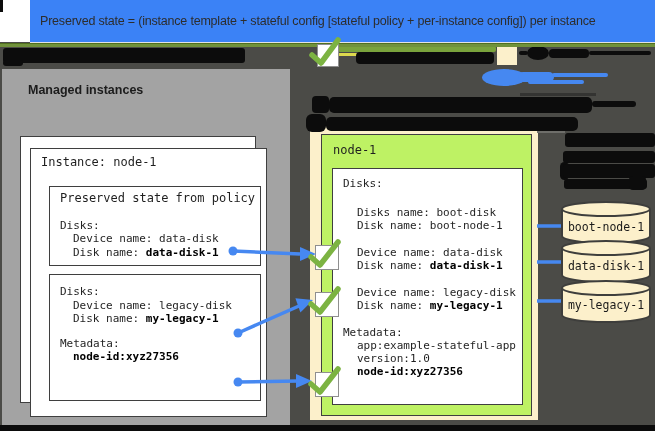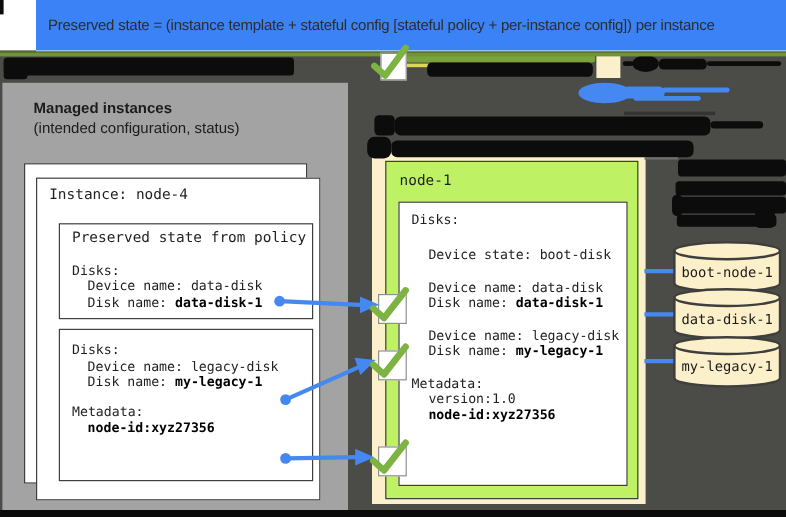--- a/index.html
+++ b/index.html
@@ -91,25 +91,24 @@
   <div class="r" style="left:565px;top:133px;width:90px;height:14px;border-radius:3px;"></div>
   <div class="r" style="left:563px;top:151px;width:92px;height:12px;border-radius:3px;"></div>
   <div class="r" style="left:560px;top:162px;width:9px;height:18px;border-radius:5px;"></div>
   <div class="r" style="left:563px;top:164px;width:92px;height:14px;border-radius:3px;"></div>
   <div class="r" style="left:564px;top:179px;width:83px;height:10px;border-radius:3px;"></div>
   <div class="r" style="left:629px;top:176px;width:17px;height:14px;border-radius:4px;"></div>
 
   <div class="panel-left">
     <div class="lp-head">
       <div class="b">Managed instances</div>
-      <div>(intended configuration, status)</div>
     </div>
     <div class="paper back"></div>
     <div class="paper front">
-      <div class="inst-label mono">Instance: node-4</div>
+      <div class="inst-label mono">Instance: node-1</div>
 
       <div class="inner-box box1 mono">
         <div class="pl10" style="padding-top:5px;">
           <div class="ttl" style="margin-bottom:13px;">Preserved state from policy</div>
           <div>Disks:</div>
           <div class="ind">Device name: data-disk</div>
           <div class="ind"><span>Disk name: </span><span class="bold-val">data-disk-1</span></div>
         </div>
       </div>
 
@@ -126,35 +125,37 @@
   </div>
 
   <div class="panel-right">
     <div class="node-box">
       <div class="node-label mono">node-1</div>
       <div class="white-box mono">
         <div class="wb-inner">
           <div>Disks:</div>
 
           <div class="grp1">
-            <div class="ind14">Device state: boot-disk</div>
+            <div class="ind14">Disks name: boot-disk</div>
+            <div class="ind14"><span>Disk name: </span><span>boot-node-1</span></div>
           </div>
 
           <div class="grp">
             <div class="ind14">Device name: data-disk</div>
             <div class="ind14"><span>Disk name: </span><span class="bold-val">data-disk-1</span></div>
           </div>
 
           <div class="grp">
             <div class="ind14">Device name: legacy-disk</div>
             <div class="ind14"><span>Disk name: </span><span class="bold-val">my-legacy-1</span></div>
           </div>
 
           <div class="grp">
             <div>Metadata:</div>
+            <div class="ind14">app:example-stateful-app</div>
             <div class="ind14">version:1.0</div>
             <div class="ind14 bold-val">node-id:xyz27356</div>
           </div>
         </div>
       </div>
     </div>
   </div>
 
   <div class="cb" style="left:317px;top:44px;width:20px;height:21px;"></div>
   <div class="cb" style="left:315px;top:245px;width:22px;height:23px;"></div>

